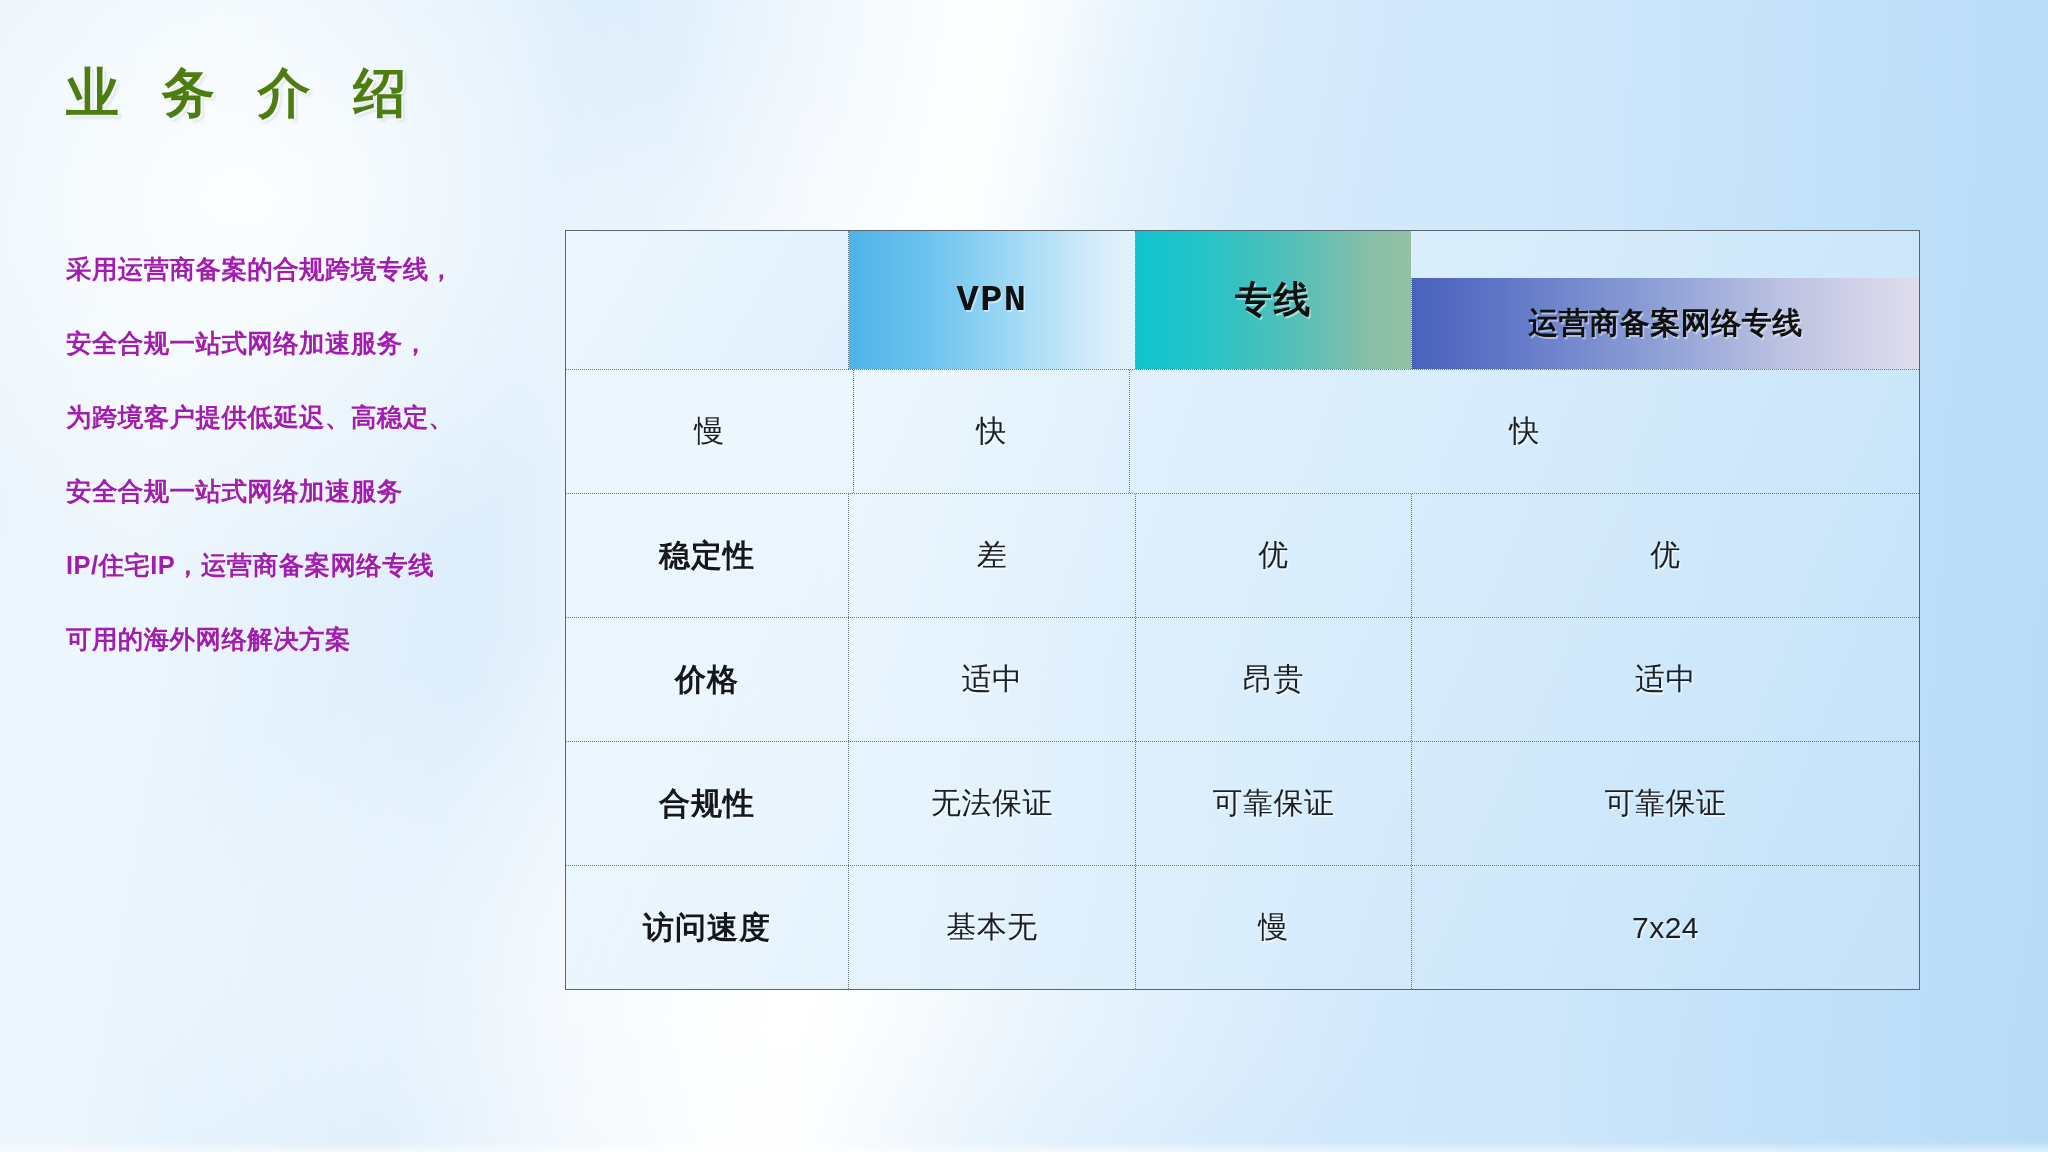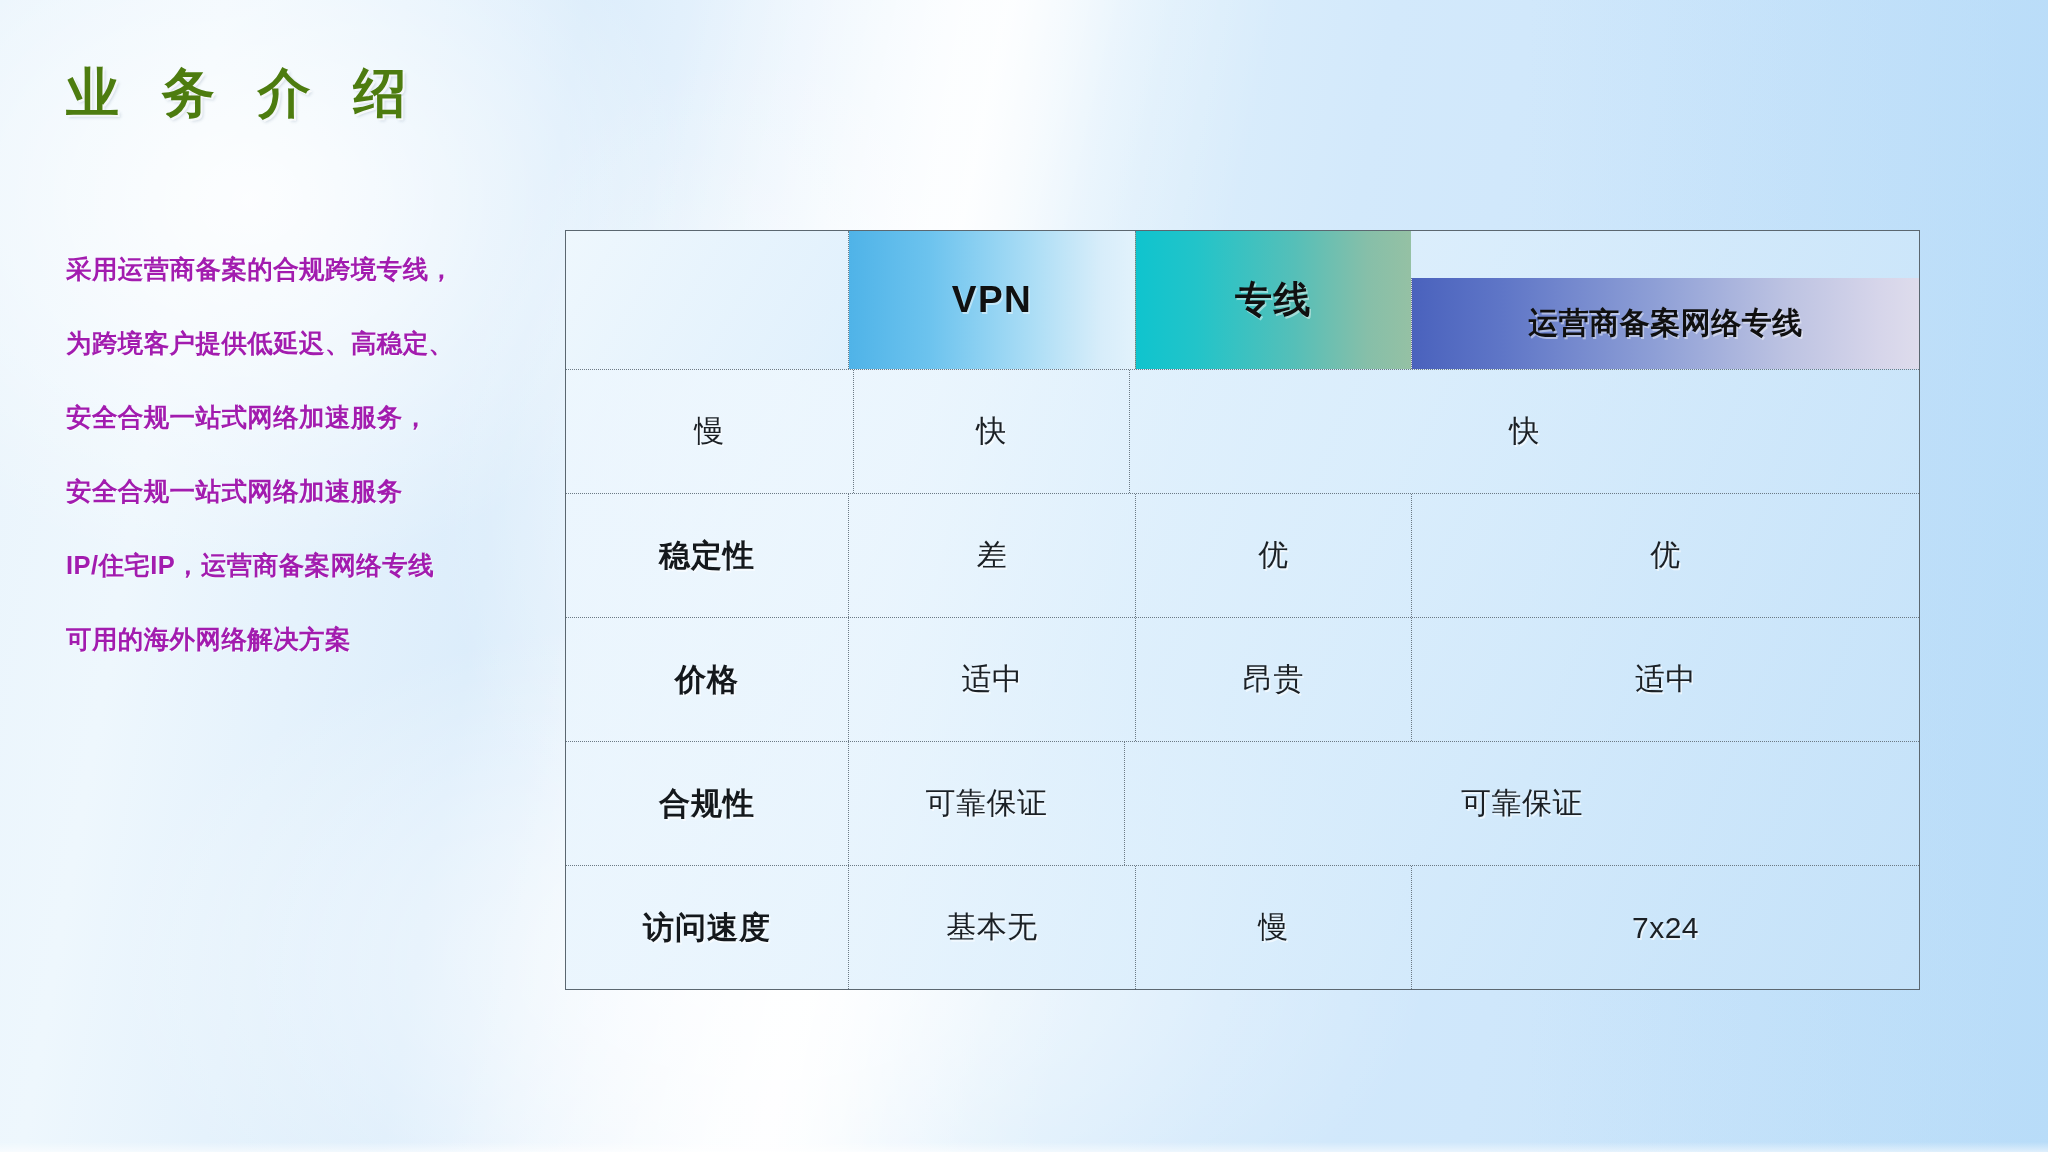--- a/index.html
+++ b/index.html
@@ -116,21 +116,21 @@
   .tcell {
     display: flex;
     align-items: center;
     justify-content: center;
     box-sizing: border-box;
     text-align: center;
   }
   .tcell + .tcell { border-left: 1.5px dotted #6c7a85; }
 
   .col-label  { flex: 0 0 282px; }
-  .col-vpn    { flex: 0 0 287px; }
+  .col-vpn    { flex: 0 0 287px; font-family: Liberation Mono, monospace; }
   .col-line   { flex: 0 0 276px; }
   .col-isp    { flex: 1 1 auto; }
 
   
   .hd-blank {
     background: linear-gradient(120deg, rgba(238,247,253,0.9) 0%, rgba(222,239,252,0.85) 100%);
   }
   .hd-vpn {
     background: linear-gradient(90deg, #4fb3e8 0%, #6cc3ee 28%, #a8dcf5 62%, #d7edfa 88%, #e2f2fc 100%);
   }
@@ -176,22 +176,22 @@
 <div id="bg-glow-bottom"></div>
 <div id="bg-right-tint"></div>
 <div id="bg-bottom-edge"></div>
 
 <div id="content">
 
   <div id="page-title">业 务 介 绍</div>
 
   <div id="intro-paragraph">
     <div class="intro-line">采用运营商备案的合规跨境专线，</div>
+    <div class="intro-line">安全合规一站式网络加速服务，</div>
     <div class="intro-line">为跨境客户提供低延迟、高稳定、</div>
-    <div class="intro-line">安全合规一站式网络加速服务，</div>
     <div class="intro-line">安全合规一站式网络加速服务</div>
     <div class="intro-line">IP/住宅IP，运营商备案网络专线</div>
     <div class="intro-line">可用的海外网络解决方案</div>
   </div>
 
   <div id="compare-table">
 
     <div class="trow header-row">
       <div class="tcell col-label hd-blank">
         <span class="hd-text"></span>
@@ -246,20 +246,23 @@
       </div>
       <div class="tcell col-isp">
         <span class="cell-value">适中</span>
       </div>
     </div>
 
     <div class="trow">
       <div class="tcell col-label">
         <span class="row-label">合规性</span>
       </div>
+      <div class="tcell col-vpn">
+        <span class="cell-value">无法保证</span>
+      </div>
       <div class="tcell col-line">
         <span class="cell-value">可靠保证</span>
       </div>
       <div class="tcell col-isp">
         <span class="cell-value">可靠保证</span>
       </div>
     </div>
 
     <div class="trow">
       <div class="tcell col-label">

